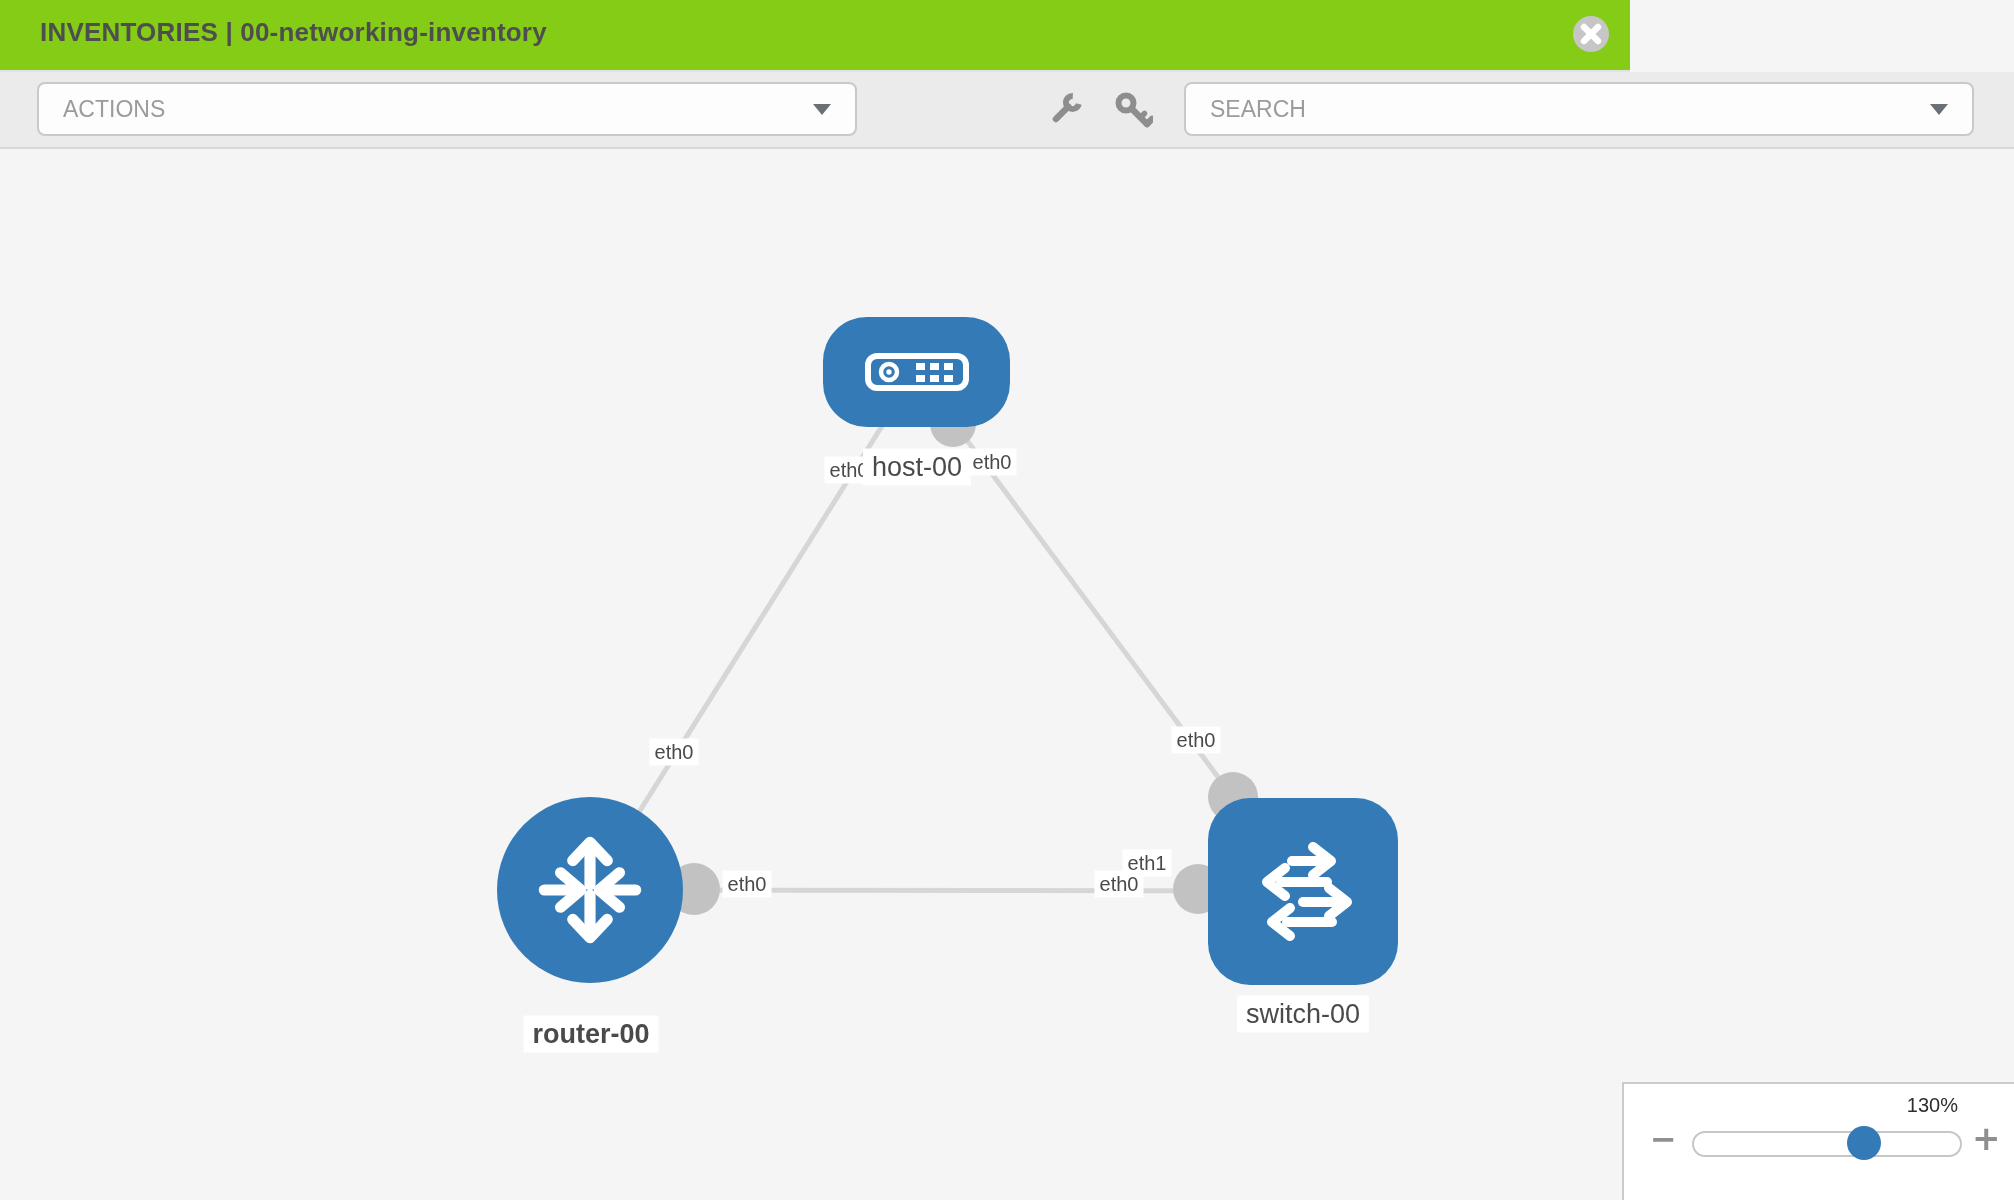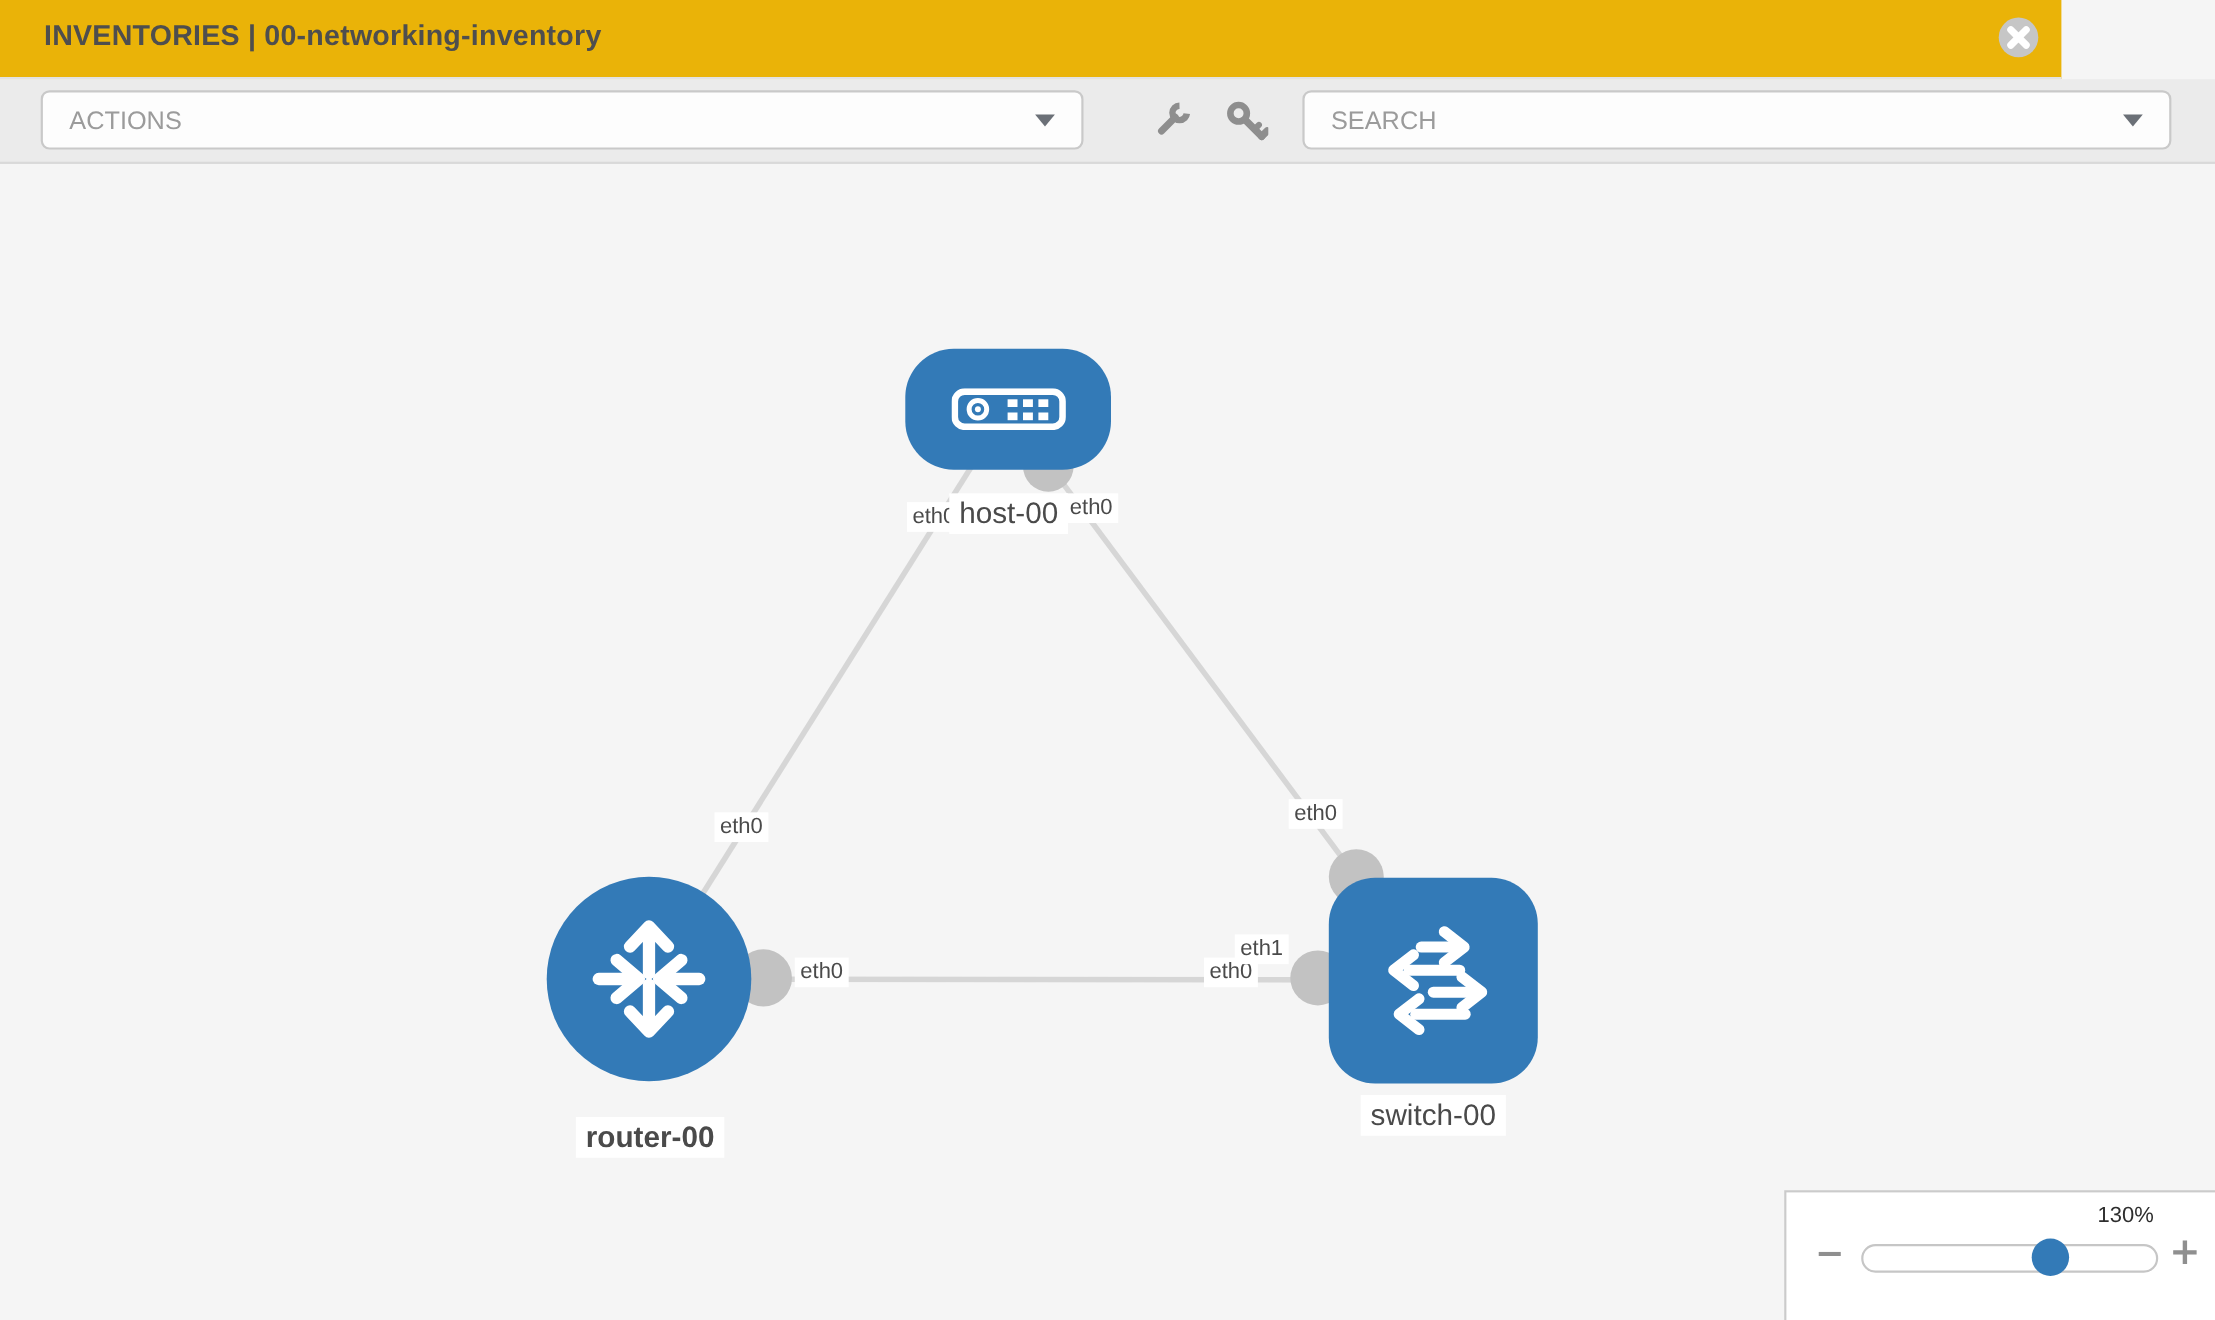--- a/index.html
+++ b/index.html
@@ -3,22 +3,22 @@
 <meta charset="utf-8">
 <style>
   html,body{margin:0;padding:0;background:#fff;}
   .app{
     position:relative;width:2014px;height:1200px;overflow:hidden;
     font-family:"Liberation Sans","DejaVu Sans",sans-serif;
     background:#f5f5f5;
   }
   
   .header{
-    position:absolute;left:0;top:0;width:1874px;height:70px;
-    background:#eab308;border-bottom:2px solid #e2e2e2;z-index:40;
+    position:absolute;left:0;top:0;width:1630px;height:70px;
+    background:#84cc16;border-bottom:2px solid #e2e2e2;z-index:40;
   }
   .page-title{
     position:absolute;left:40px;top:0;height:70px;line-height:64px;
     font-size:26px;font-weight:bold;color:#4e4e4e;letter-spacing:.2px;
   }
   .close-btn{position:absolute;right:20px;top:15px;width:38px;height:38px;cursor:pointer;}
   
   .toolbar{
     position:absolute;left:0;top:72px;width:2014px;height:75px;
     background:#ebebeb;border-bottom:2px solid #d9d9d9;z-index:40;
@@ -27,21 +27,21 @@
     position:absolute;top:10px;height:54px;background:#fdfdfd;
     border:2px solid #c9c9c9;border-radius:8px;
     display:flex;align-items:center;justify-content:space-between;
     padding:0 24px;box-sizing:border-box;cursor:pointer;
   }
   .select .sel-label{font-size:23px;color:#9b9b9b;}
   .caret{
     width:0;height:0;border-left:9px solid transparent;border-right:9px solid transparent;
     border-top:11px solid #6b7077;
   }
-  .select.actions{left:37px;width:948px;}
+  .select.actions{left:37px;width:820px;}
   .select.search{left:1184px;width:790px;}
   .tool-icon{position:absolute;top:18px;width:40px;height:40px;cursor:pointer;}
   .tool-icon.wrench{left:1045px;}
   .tool-icon.key{left:1113px;}
   
   .canvas{position:absolute;left:0;top:0;width:2014px;height:1200px;background:#f5f5f5;z-index:1;}
   #edges-svg{position:absolute;left:0;top:0;}
   .node{position:absolute;background:#337ab7;display:flex;align-items:center;justify-content:center;cursor:pointer;z-index:5;}
   .iface-label,.node-label{
     position:absolute;transform:translate(-50%,-50%);background:#ffffff;

